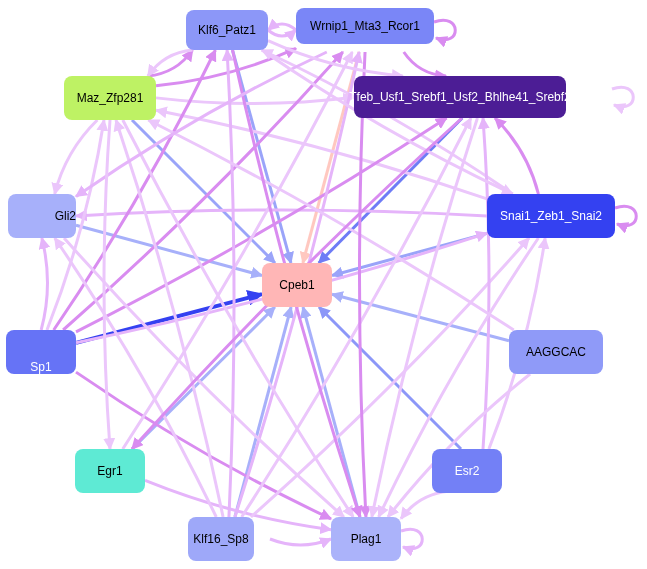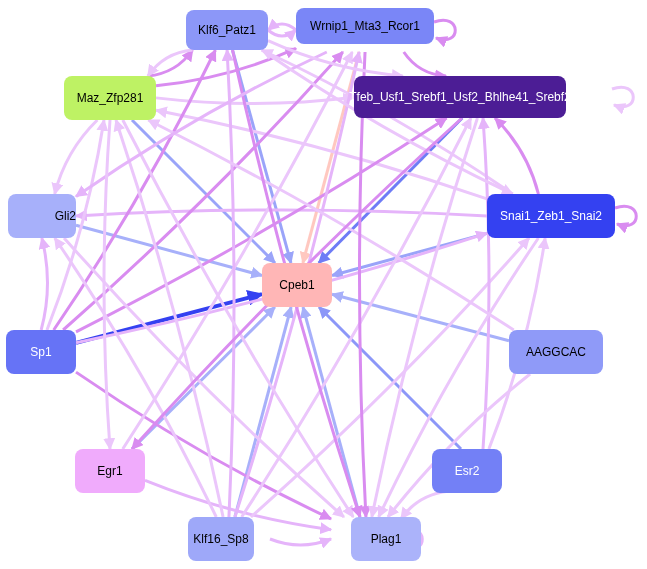--- a/index.html
+++ b/index.html
@@ -118,31 +118,31 @@
     </div>
     <div class="node" style="left: 8px; top: 194px; width: 68px; height: 44px; background: rgb(167, 176, 250); color: rgb(0, 0, 0); justify-content: flex-end;">
       <span>Gli2</span>
     </div>
     <div class="node" style="left: 487px; top: 194px; width: 128px; height: 44px; background: rgb(52, 65, 241); color: rgb(255, 255, 255);">
       <span>Snai1_Zeb1_Snai2</span>
     </div>
     <div class="node" style="left: 262px; top: 263px; width: 70px; height: 44px; background: rgb(255, 182, 182); color: rgb(0, 0, 0); text-align: center;">
       <span>Cpeb1</span>
     </div>
-    <div class="node" style="left: 6px; top: 330px; width: 70px; height: 44px; background: rgb(102, 115, 246); color: rgb(255, 255, 255);">
+    <div class="node" style="left: 6px; top: 330px; width: 70px; height: 44px; background: rgb(102, 115, 246); color: rgb(255, 255, 255); align-items: flex-end;">
       <span>Sp1</span>
     </div>
     <div class="node" style="left: 509px; top: 330px; width: 94px; height: 44px; background: rgb(143, 154, 248); color: rgb(0, 0, 0);">
       <span>AAGGCAC</span>
     </div>
-    <div class="node" style="left: 75px; top: 449px; width: 70px; height: 44px; background: #f0abfc; color: rgb(0, 0, 0);">
+    <div class="node" style="left: 75px; top: 449px; width: 70px; height: 44px; background: #5eead4; color: rgb(0, 0, 0);">
       <span>Egr1</span>
     </div>
     <div class="node" style="left: 432px; top: 449px; width: 70px; height: 44px; background: rgb(115, 128, 246); color: rgb(255, 255, 255);">
       <span>Esr2</span>
     </div>
     <div class="node" style="left: 188px; top: 517px; width: 66px; height: 44px; background: rgb(158, 168, 249); color: rgb(0, 0, 0);">
       <span>Klf16_Sp8</span>
     </div>
-    <div class="node" style="left: 351px; top: 517px; width: 70px; height: 44px; background: rgb(171, 179, 250); color: rgb(0, 0, 0);">
+    <div class="node" style="left: 331px; top: 517px; width: 70px; height: 44px; background: rgb(171, 179, 250); color: rgb(0, 0, 0);">
       <span>Plag1</span>
     </div>
   </div>
 
 </body></html>

